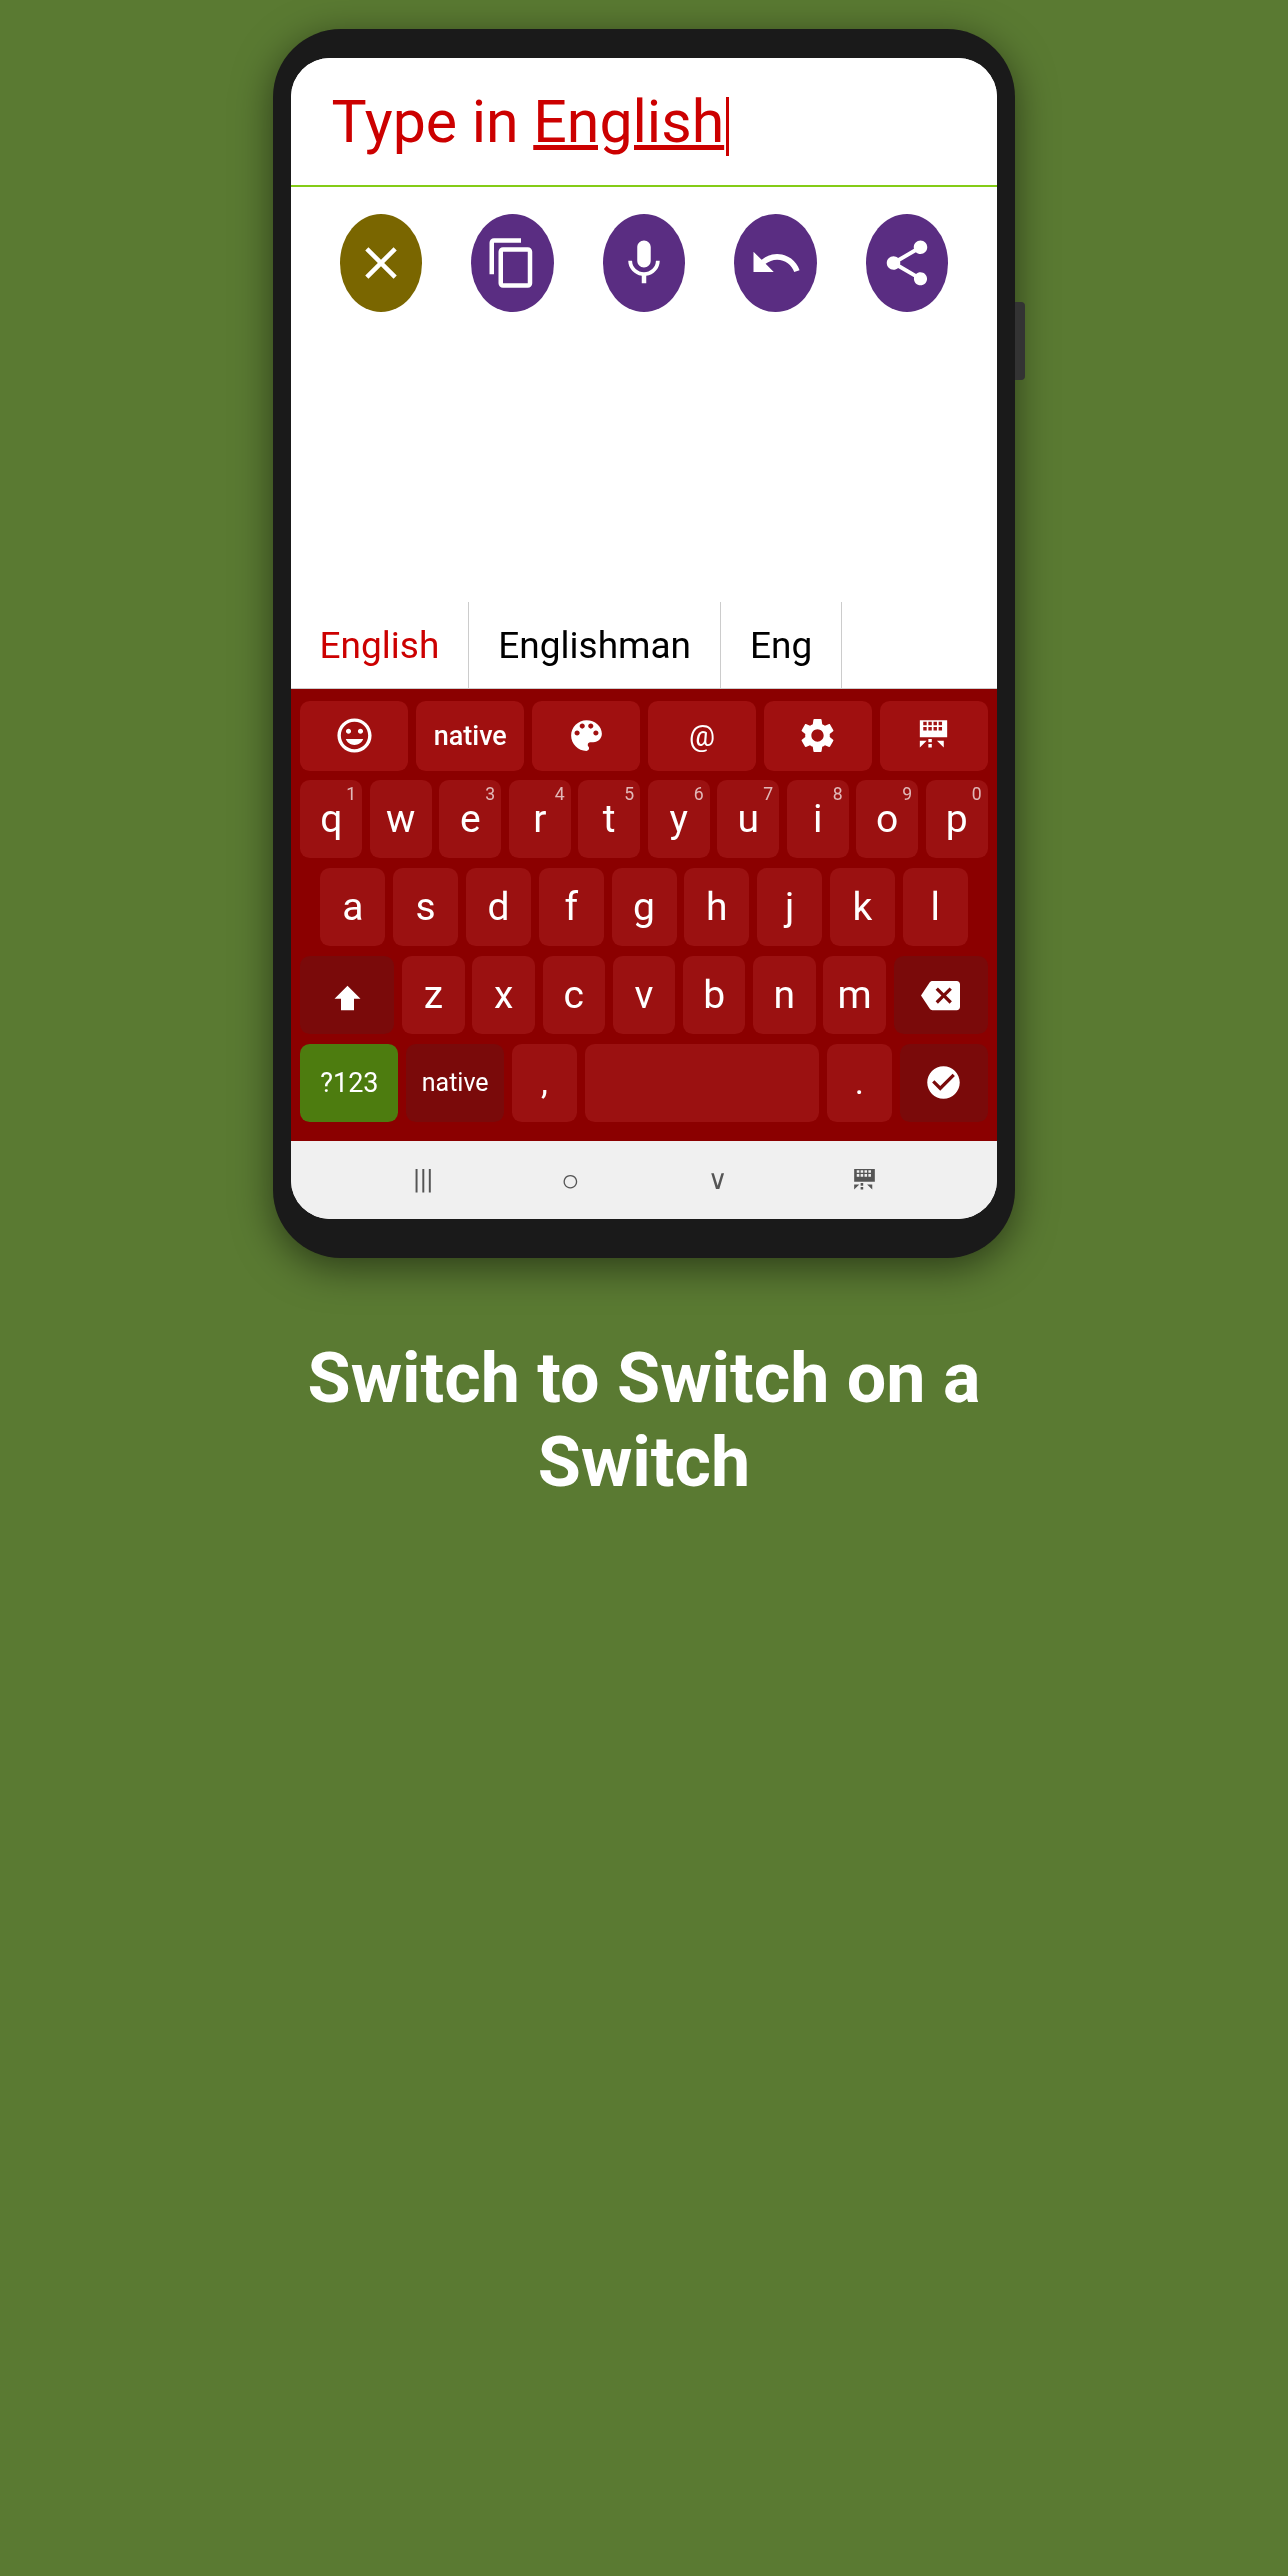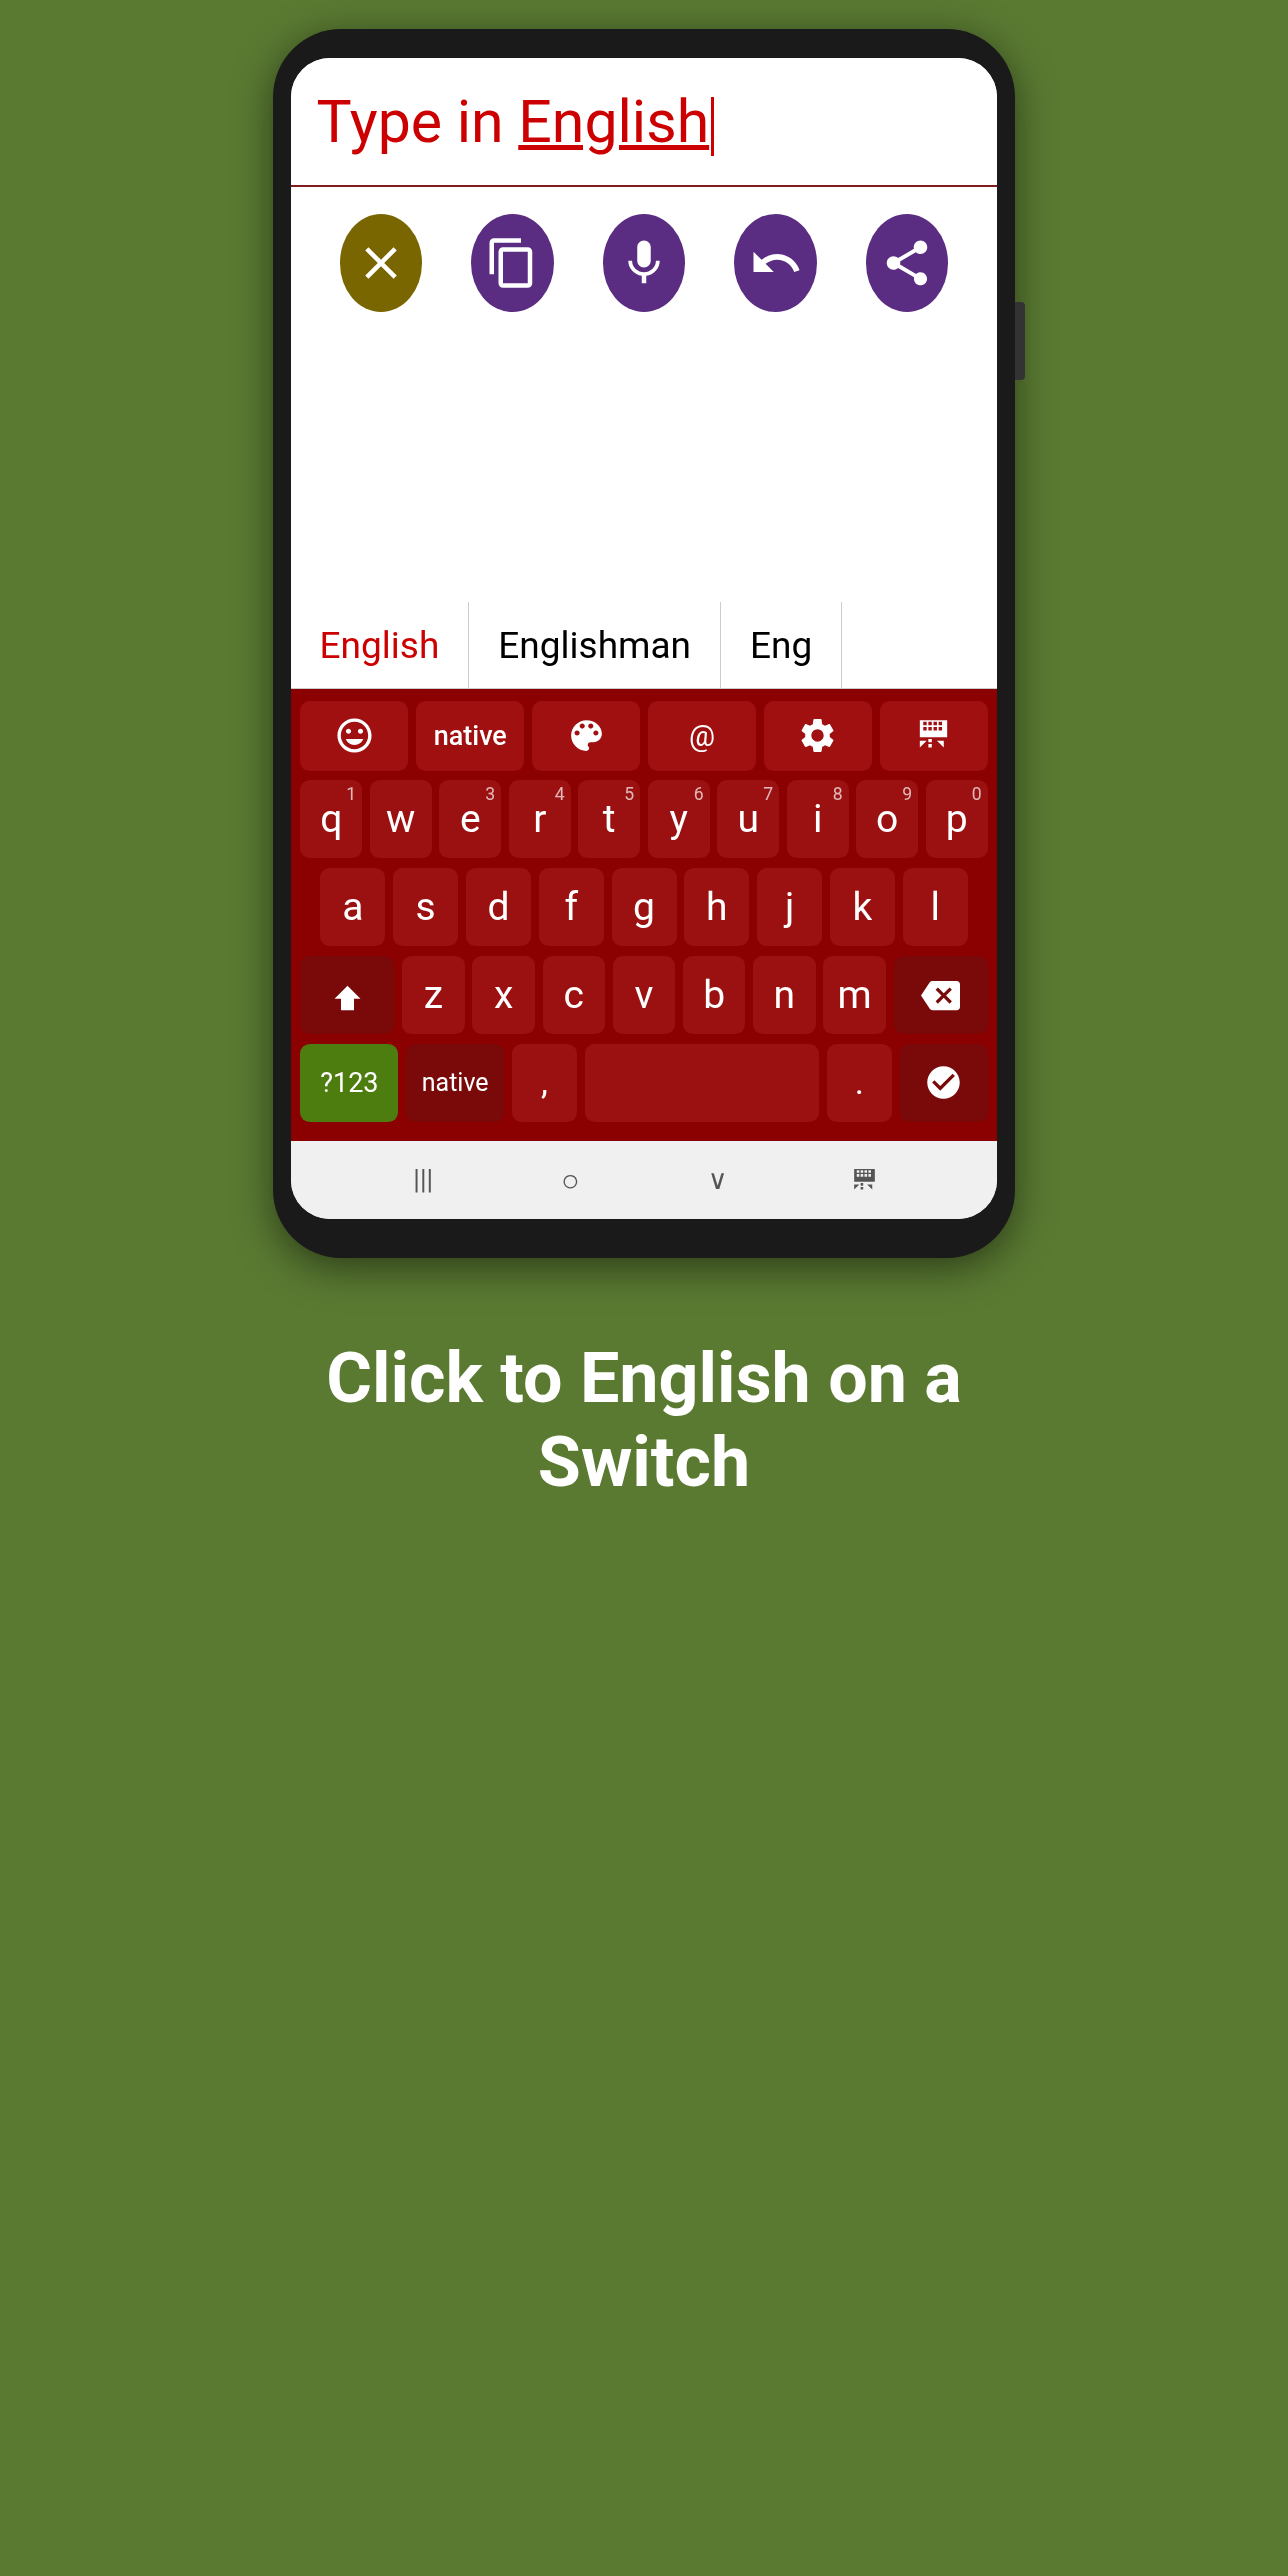--- a/index.html
+++ b/index.html
@@ -28,23 +28,23 @@
     .phone-screen {
       background: white;
       border-radius: 39px;
       overflow: hidden;
       position: relative;
     }
 
     
     .text-input-area {
       background: white;
-      padding: 29px 26px;
+      padding: 29px 41px;
       min-height: 127px;
-      border-bottom: 2px solid #7f1d1d;
+      border-bottom: 2px solid #84cc16;
       display: flex;
       align-items: center;
     }
 
     .typed-text {
       font-size: 59px;
       color: #cc0000;
       font-weight: 400;
     }
 
@@ -466,16 +466,16 @@
         <svg viewBox="0 0 24 24" style="width:31px;height:31px;fill:#555;">
           <path d="M20 3H4v10h16V3zm-9 3H9V4h2v2zm0 3H9V7h2v2zm3-3h-2V4h2v2zm0 3h-2V7h2v2zm3 0h-2V7h2v2zm0-3h-2V4h2v2zM6 4h2v2H6V4zm0 3h2v2H6V7zM4 19l4-4H4v4zm10-4l4 4v-4h-4zm-5 4h2v-2h-2v2zm0-3h2v-2h-2v2z"></path>
         </svg>
       </div>
     </div>
 
   </div>
 </div>
 
 <div class="bottom-caption">
-  <span>Click to English on a</span><br>
+  <span>Switch to Switch on a</span><br>
   <span>Switch</span>
 </div>
 
 
 </body></html>

